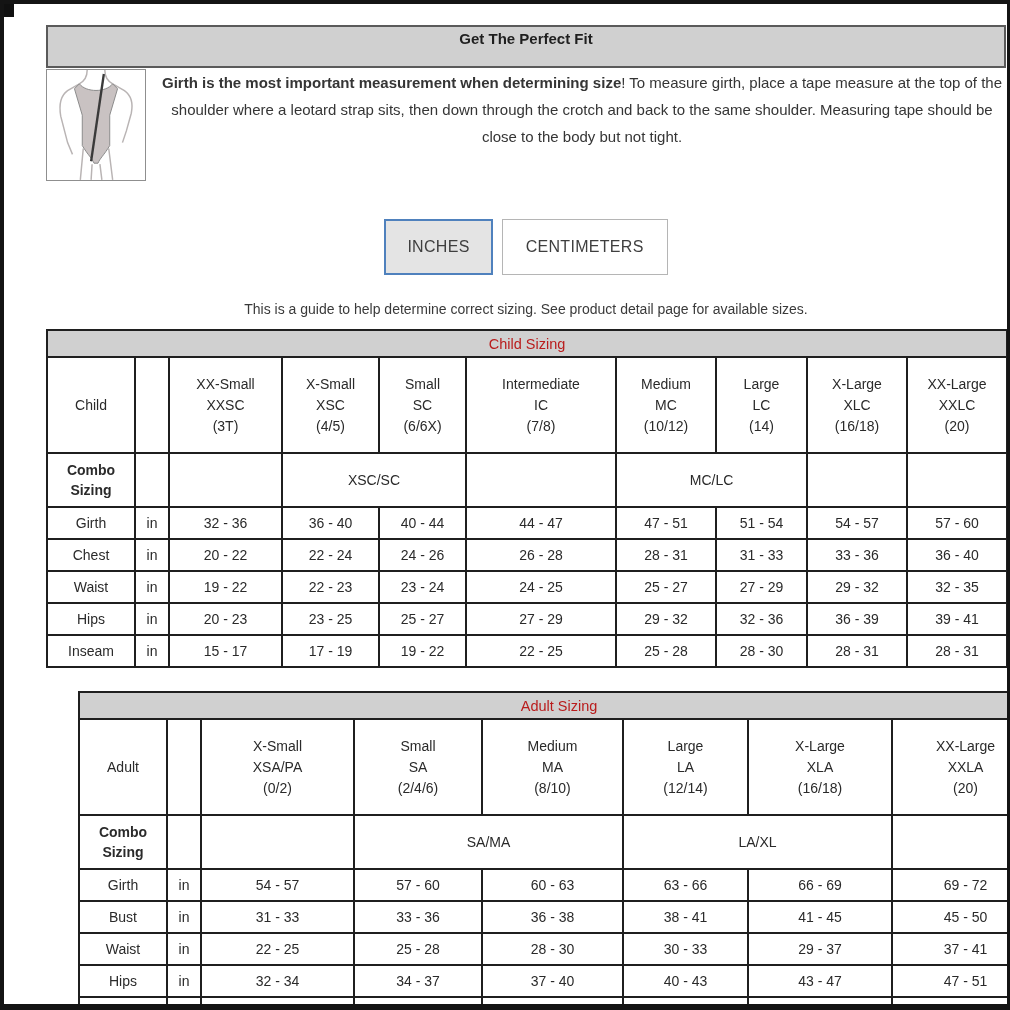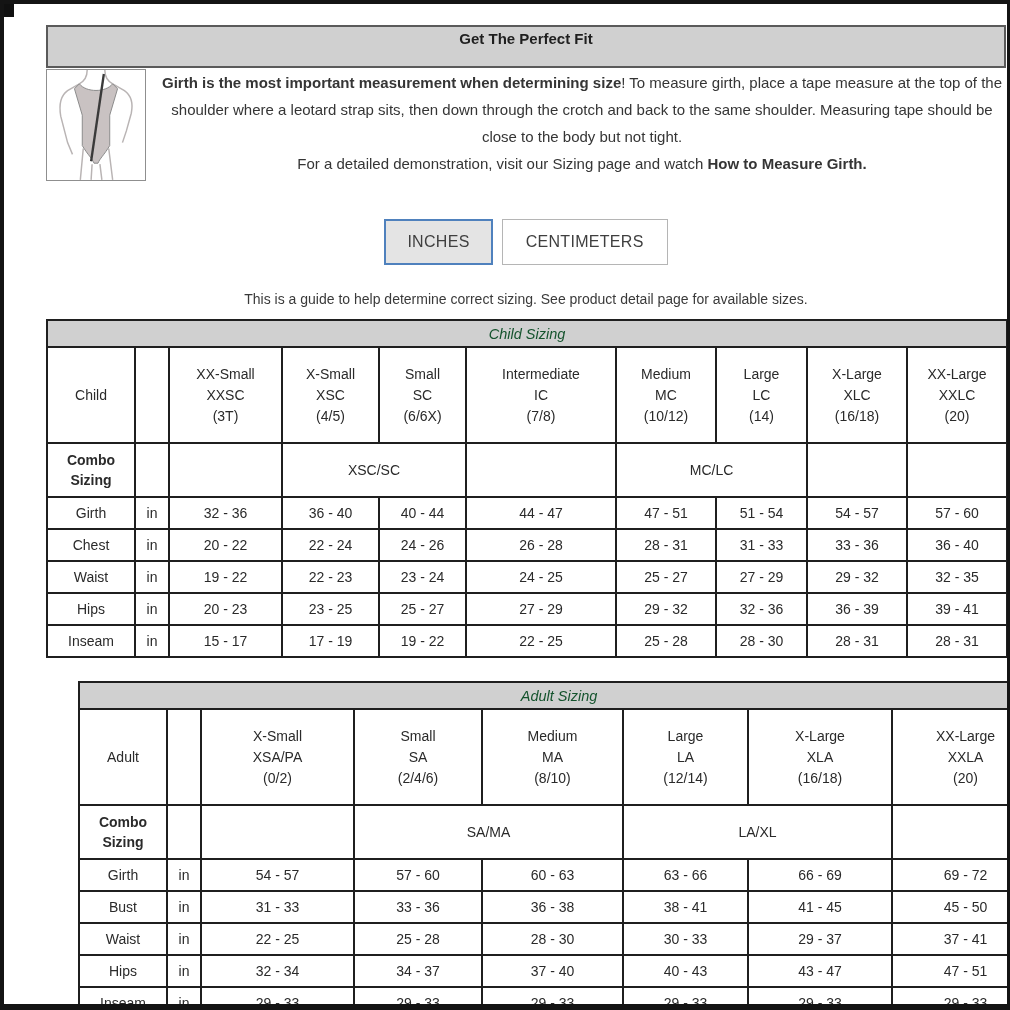--- a/index.html
+++ b/index.html
@@ -31,40 +31,40 @@
   .intro-text {
     flex:1; padding-left:12px; text-align:center;
     font-size:15px; line-height:27px; color:#353535;
   }
   .intro-text p { margin:0; }
   .p-measure { margin-top:2px; }
   .p-demo { margin-top:24px; }
 
   .unit-buttons { margin-top:38px; display:flex; justify-content:center; gap:9px; }
   .btn {
-    height:46px; font-size:16px; color:#3f3f3f; letter-spacing:0.3px;
+    height:56px; font-size:16px; color:#3f3f3f; letter-spacing:0.3px;
     font-family:"Liberation Sans","DejaVu Sans",sans-serif; cursor:pointer;
   }
   .btn-inches { background:#e4e4e4; border:2px solid #4f81bd; padding:0 21px; }
   .btn-cm     { background:#ffffff; border:1px solid #b5b5b5; padding:0 23px; }
 
   .guide-note { margin:26px 0 0; text-align:center; font-size:14px; color:#3a3a3a; }
 
   .table-mount { margin-top:12px; }
   .table-mount.adult { margin-top:23px;padding-left:32px; }
   table.sizing-table {
     border-collapse:collapse; table-layout:fixed; width:960px;
     font-size:14px; color:#2a2a2a;
   }
   table.sizing-table th, table.sizing-table td {
     border:2px solid #1f1f1f; text-align:center; vertical-align:middle;
     padding:0 2px; font-weight:normal; overflow:hidden;
   }
   .t-title td {
-    background:#d0d0d0; font-weight:bold; height:27px; font-size:14.5px; color:#14532d;font-style:italic;
+    background:#d0d0d0; font-weight:bold; height:27px; font-size:14.5px; color:#b91c1c;
   }
   .t-header th { height:96px; font-weight:bold; line-height:21px; }
   .t-combo th, .t-combo td { height:54px; line-height:20px; }
   .t-combo th.corner { font-weight:bold; }
   .t-data th, .t-data td { height:32px; }
   th.corner { font-weight:bold; }
   td.thick-left, th.thick-left { border-left-width:4px; }
 </style>
 </head>
 <body>
@@ -83,21 +83,20 @@
           <path d="M59,0 C59,7 61,11 67,14 L79,21 C86,26 88,34 86,44 L81,62 L77,74" stroke="#b9b4b4" stroke-width="1.5" fill="none"></path>
           <path d="M37,80 L34,112 M46,96 L45,112 M54,96 L56,112 M63,80 L67,112" stroke="#b9b4b4" stroke-width="1.5" fill="none"></path>
 
           <path d="M33,14 C40,23 60,23 67,14 L72,19 L64,46 L64,77 C58,87 54,90 52,95 L48,95 C46,90 42,87 36,77 L36,46 L28,19 Z" fill="#c9c2c2" stroke="#8a8a8a" stroke-width="1"></path>
 
           <line x1="58" y1="4" x2="45" y2="93" stroke="#3a3a3a" stroke-width="2.4"></line>
         </svg>
       </div>
       <div class="intro-text">
         <p class="p-measure"><b>Girth is the most important measurement when determining size</b><span>! To measure girth, place a tape measure at the top of the shoulder where a leotard strap sits, then down through the crotch and back to the same shoulder. Measuring tape should be close to the body but not tight.</span></p>
-        <p class="p-demo"><span>For a detailed demonstration, visit our Sizing page and watch </span><b>How to Measure Girth.</b></p>
       </div>
     </div>
 
     <div class="unit-buttons">
       <button class="btn btn-inches">INCHES</button>
       <button class="btn btn-cm">CENTIMETERS</button>
     </div>
 
     <p class="guide-note">This is a guide to help determine correct sizing. See product detail page for available sizes.</p>
 

